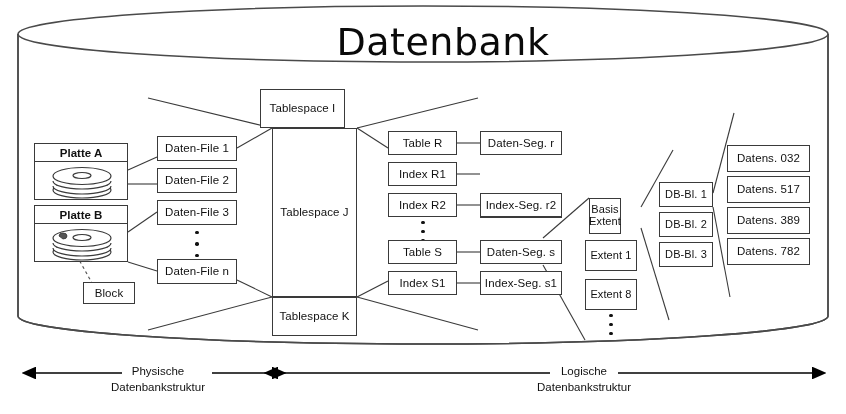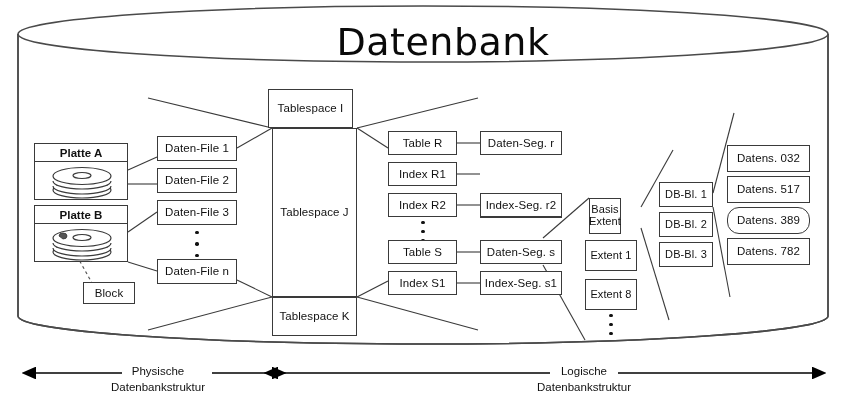--- a/index.html
+++ b/index.html
@@ -139,21 +139,21 @@
   <div class="box" style="left:157px;top:136px;width:80px;height:25px;">Daten-File 1</div>
   <div class="box" style="left:157px;top:168px;width:80px;height:25px;">Daten-File 2</div>
   <div class="box" style="left:157px;top:200px;width:80px;height:25px;">Daten-File 3</div>
   <div class="dots" style="left:193px;top:231px;width:8px;height:26px;">
     <i></i>
       <i></i>
       <i></i>
   </div>
   <div class="box" style="left:157px;top:259px;width:80px;height:25px;">Daten-File n</div>
 
-  <div class="box" style="left:268px;top:89px;width:85px;height:39px;">Tablespace I</div>
+  <div class="box" style="left:260px;top:89px;width:85px;height:39px;">Tablespace I</div>
   <div class="box" style="left:272px;top:128px;width:85px;height:169px;">Tablespace J</div>
   <div class="box" style="left:272px;top:297px;width:85px;height:39px;">Tablespace K</div>
 
   <div class="box" style="left:388px;top:131px;width:69px;height:24px;">Table R</div>
   <div class="box" style="left:388px;top:162px;width:69px;height:24px;">Index R1</div>
   <div class="box" style="left:388px;top:193px;width:69px;height:24px;">Index R2</div>
   <div class="dots" style="left:419px;top:221px;width:8px;height:21px;">
     <i></i>
       <i></i>
       <i></i>
@@ -178,21 +178,21 @@
       <i></i>
       <i></i>
   </div>
 
   <div class="box tight" style="left:659px;top:182px;width:54px;height:25px;">DB-Bl. 1</div>
   <div class="box tight" style="left:659px;top:212px;width:54px;height:25px;">DB-Bl. 2</div>
   <div class="box tight" style="left:659px;top:242px;width:54px;height:25px;">DB-Bl. 3</div>
 
   <div class="box" style="left:727px;top:145px;width:83px;height:27px;">Datens. 032</div>
   <div class="box" style="left:727px;top:176px;width:83px;height:27px;">Datens. 517</div>
-  <div class="box" style="left:727px;top:207px;width:83px;height:27px;border-radius:12px;">Datens. 389</div>
+  <div class="box" style="left:727px;top:207px;width:83px;height:27px;">Datens. 389</div>
   <div class="box" style="left:727px;top:238px;width:83px;height:27px;">Datens. 782</div>
 
   <div class="axis-label" style="left:98px;top:364px;width:120px;">
     <div>Physische</div>
     <div>Datenbankstruktur</div>
   </div>
 
   <div class="axis-label" style="left:524px;top:364px;width:120px;">
     <div>Logische</div>
     <div>Datenbankstruktur</div>

